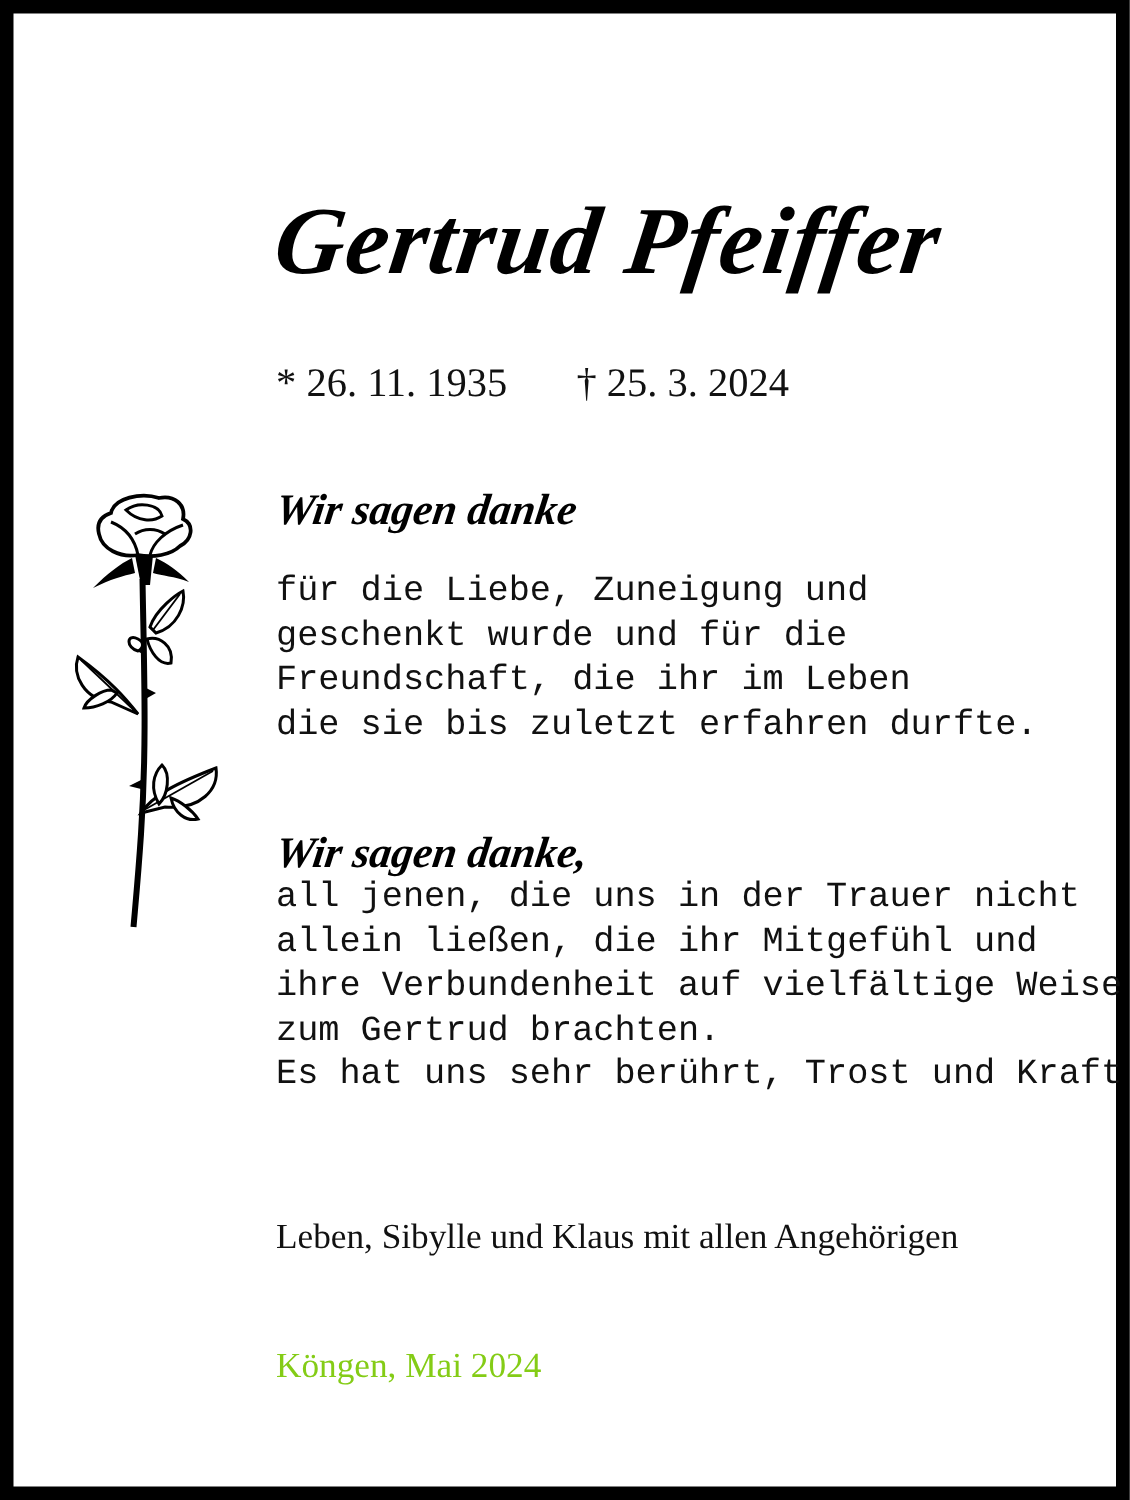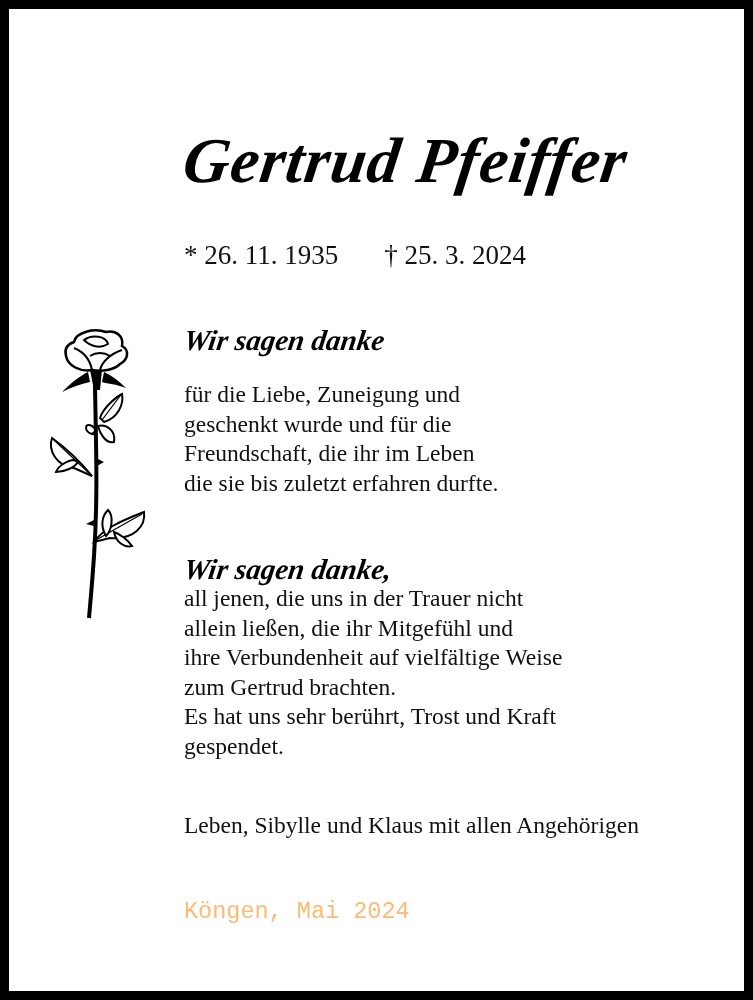--- a/index.html
+++ b/index.html
@@ -24,34 +24,34 @@
     }
     .dates span + span { margin-left: 46px; }
     .heading {
       position: absolute; left: 184px;
       font-size: 29px; transform: skewX(-8deg); white-space: nowrap;
     }
     .h1 { top: 324px; }
     .h2 { top: 553px; }
     .para {
       position: absolute; left: 184px;
-      font-family: Liberation Serif, serif; font-size: 23.5px; line-height: 29.5px;
+      font-family: Liberation Mono, monospace; font-size: 23.5px; line-height: 29.5px;
       color: #111;
     }
     .para div { white-space: nowrap; }
     .p1 { top: 380px; }
     .p2 { top: 584px; }
     .signature {
       position: absolute; left: 184px; top: 812px;
       font-family: "Liberation Serif", serif; font-size: 23.5px; color: #111;
       white-space: nowrap;
     }
     .place {
       position: absolute; left: 184px; top: 898px;
-      font-family: Liberation Mono, monospace; font-size: 23.5px; color: #fdba74;
+      font-family: Liberation Serif, serif; font-size: 23.5px; color: #84cc16;
       white-space: nowrap;
     }
     .rose { position: absolute; left: 44px; top: 326px; width: 110px; height: 296px; }
   </style>
 </head>
 <body>
 
 <div class="frame"></div>
 
 <div class="name script">Gertrud Pfeiffer</div>
@@ -97,17 +97,16 @@
   <div>die sie bis zuletzt erfahren durfte.</div>
 </div>
 
 <div class="heading h2 script">Wir sagen danke,</div>
 <div class="para p2">
   <div>all jenen, die uns in der Trauer nicht</div>
   <div>allein ließen, die ihr Mitgefühl und</div>
   <div>ihre Verbundenheit auf vielfältige Weise</div>
   <div>zum Gertrud brachten.</div>
   <div>Es hat uns sehr berührt, Trost und Kraft</div>
-  <div>gespendet.</div>
 </div>
 
 <div class="signature">Leben, Sibylle und Klaus mit allen Angehörigen</div>
 <div class="place">Köngen, Mai 2024</div>
 
 </body></html>

